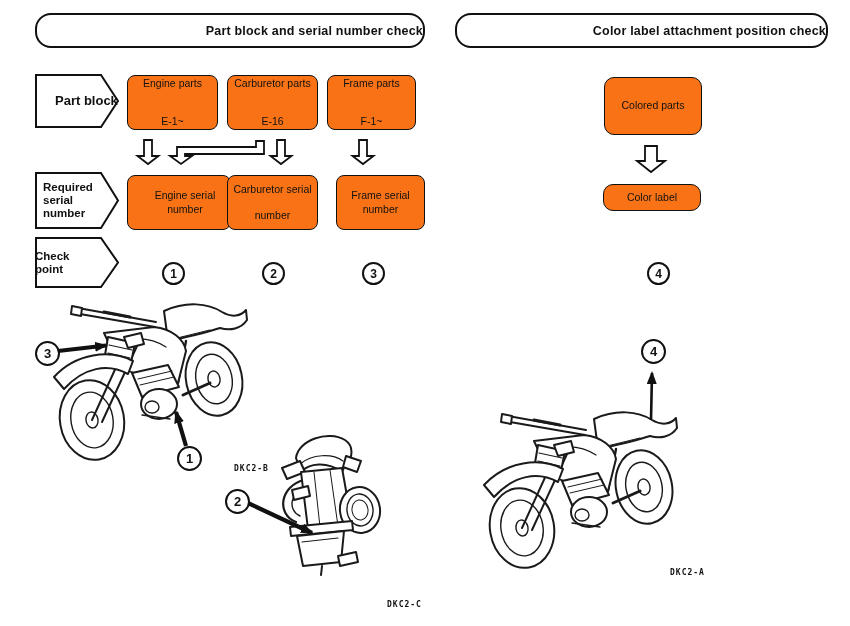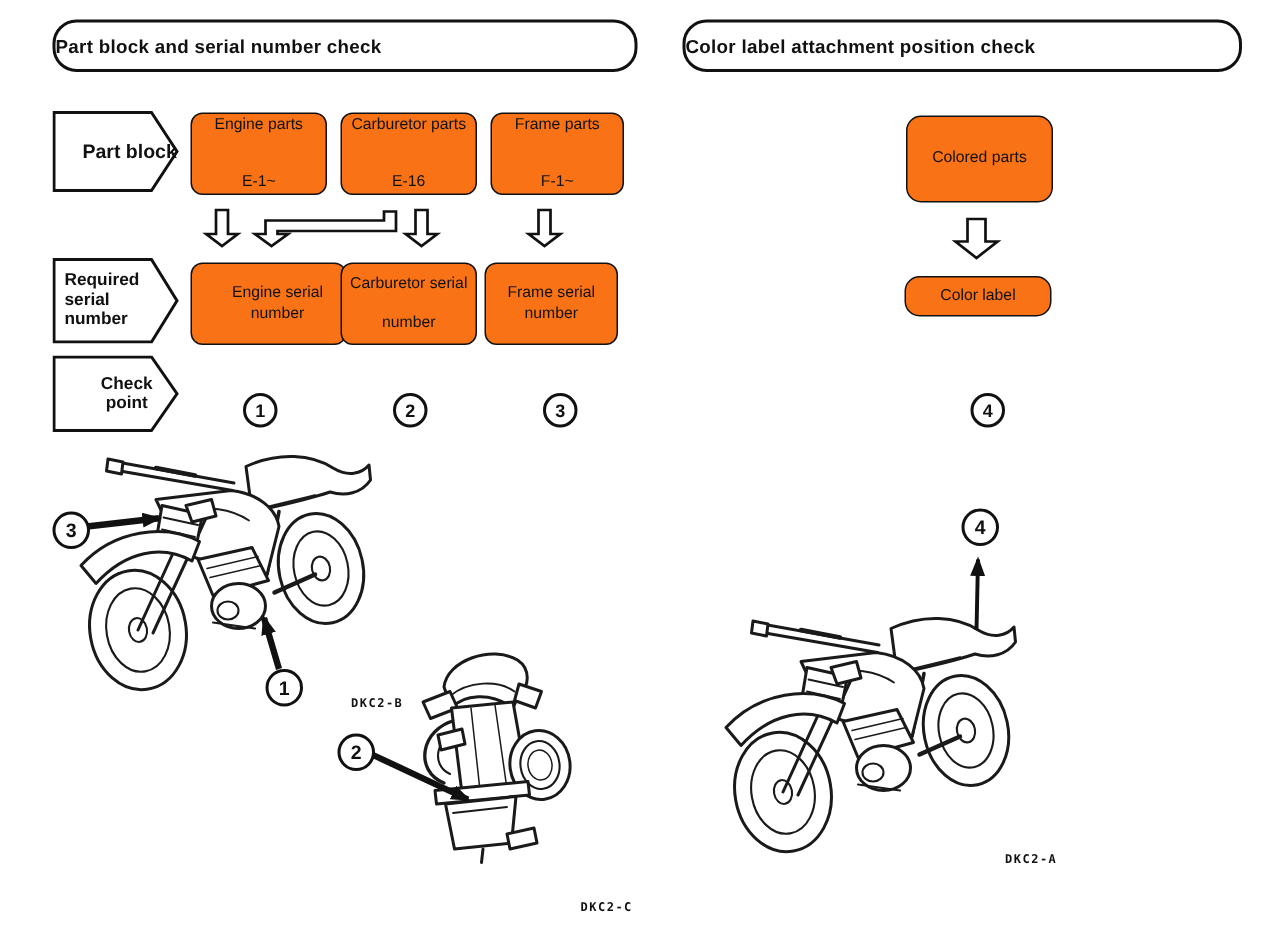--- a/index.html
+++ b/index.html
@@ -3,21 +3,21 @@
 <meta charset="utf-8">
 <style>
   html,body{margin:0;padding:0;}
   body{
     width:850px;height:626px;position:relative;background:#ffffff;
     font-family:"Liberation Sans", sans-serif;color:#111;overflow:hidden;
   }
   
   .pill{
     position:absolute;border:2px solid #111;border-radius:16px;background:#fff;
-    display:flex;align-items:center;justify-content:flex-start;
+    display:flex;align-items:center;justify-content:flex-end;
     font-weight:bold;font-size:12.5px;letter-spacing:.2px;
   }
   
   .rbox{
     position:absolute;border:1.7px solid #111;border-radius:8px;background:#f97316;
     display:flex;flex-direction:column;align-items:center;justify-content:center;
     text-align:center;font-size:10.5px;line-height:1.3;
   }
   .rbox .code{margin-top:24px;}
   .rbox.small{border-radius:10px;}
@@ -171,21 +171,21 @@
     <span>Required</span>
     <span>serial</span>
     <span>number</span>
   </div>
 </div>
 
 <div class="pent layer2" style="left:35px;top:237px;width:85px;height:51px;">
   <svg width="85" height="51">
     <polygon points="1,1 66,1 83,25.5 66,50 1,50" fill="#fff" stroke="#111" stroke-width="2"></polygon>
   </svg>
-  <div class="ptext" style="padding-left:14px;font-size:11.5px;text-align:center;">
+  <div class="ptext" style="font-size:11.5px;">
     <span>Check</span>
     <span>point</span>
   </div>
 </div>
 
 <div class="rbox layer2" style="left:127px;top:75px;width:89px;height:53px;">
   <span>Engine parts</span>
   <span class="code">E-1~</span>
 </div>
 <div class="rbox layer2" style="left:227px;top:75px;width:89px;height:53px;">
@@ -198,21 +198,21 @@
 </div>
 
 <div class="rbox layer2" style="left:127px;top:175px;width:90px;height:53px;padding-left:12px;">
   <span>Engine serial</span>
   <span>number</span>
 </div>
 <div class="rbox layer2" style="left:227px;top:175px;width:89px;height:53px;gap:12px;">
   <span>Carburetor serial</span>
   <span>number</span>
 </div>
-<div class="rbox layer2" style="left:323px;top:175px;width:87px;height:53px;">
+<div class="rbox layer2" style="left:336px;top:175px;width:87px;height:53px;">
   <span>Frame serial</span>
   <span>number</span>
 </div>
 
 <div class="badge" style="left:162px;top:262px;">
   <span>1</span>
 </div>
 <div class="badge" style="left:262px;top:262px;">
   <span>2</span>
 </div>

